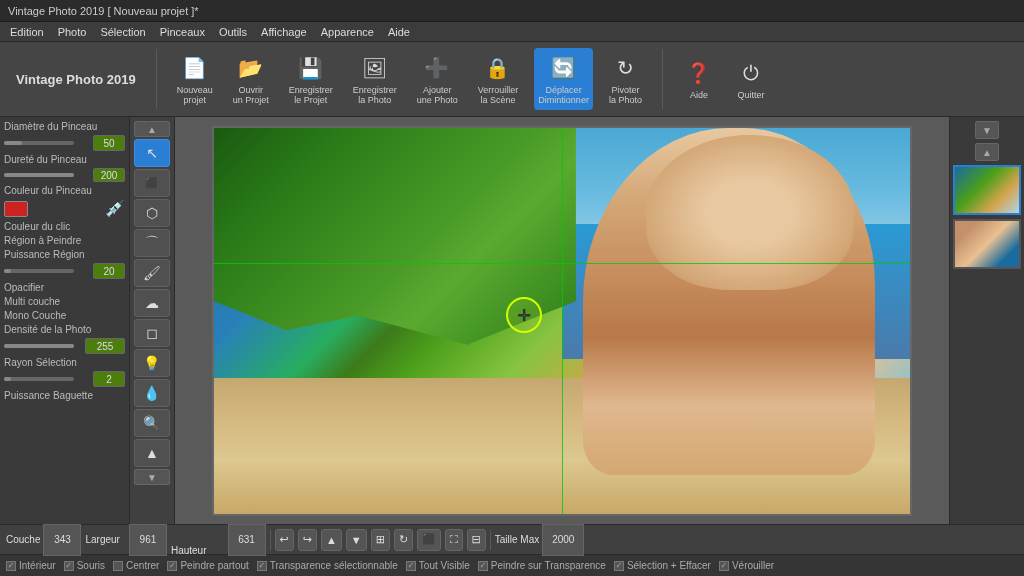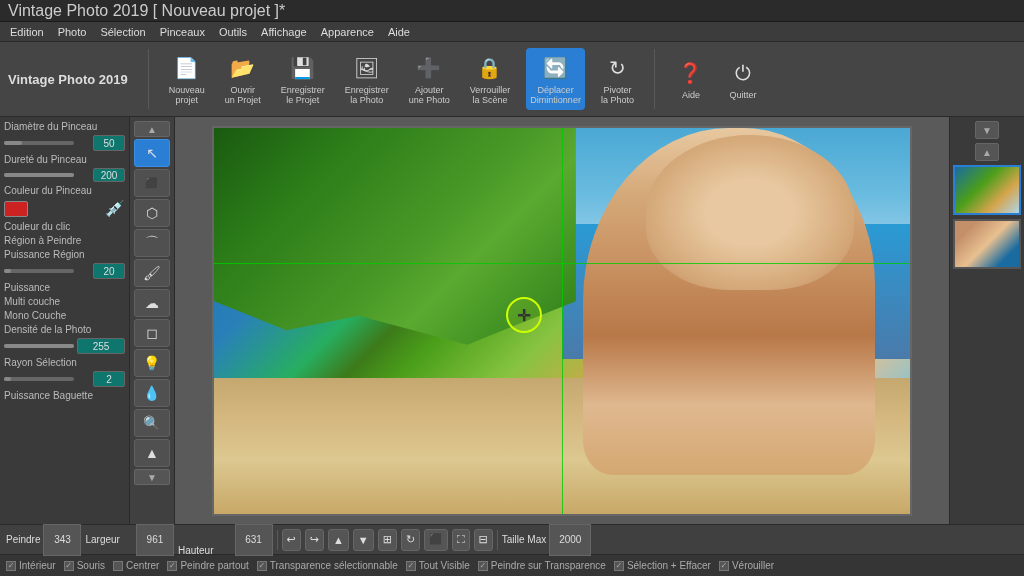--- a/index.html
+++ b/index.html
@@ -14,21 +14,21 @@
       user-select: none;
     }
 
     
     .title-bar {
       background: #2b2b2b;
       height: 22px;
       display: flex;
       align-items: center;
       padding: 0 8px;
-      font-size: 16px;
+      font-size: 11px;
       color: #ccc;
       border-bottom: 1px solid #1a1a1a;
     }
 
     
     .menu-bar {
       background: #3c3c3c;
       height: 20px;
       display: flex;
       align-items: center;
@@ -43,21 +43,21 @@
       color: #ddd;
       border-radius: 2px;
     }
 
     
     .toolbar {
       background: #454545;
       height: 75px;
       display: flex;
       align-items: center;
-      padding: 4px 8px;
+      padding: 4px 16px;
       border-bottom: 1px solid #2a2a2a;
       gap: 12px;
     }
     .toolbar-btn {
       display: flex;
       flex-direction: column;
       align-items: center;
       justify-content: center;
       cursor: pointer;
       padding: 4px;
@@ -113,21 +113,21 @@
     }
     .panel-label {
       font-size: 10px;
       color: #bbb;
       white-space: nowrap;
       text-align: center;
     }
     .panel-input {
       width: 40px;
       height: 16px;
-      background: #0f766e;
+      background: #4d7c0f;
       border: 1px solid #666;
       color: #ddd;
       font-size: 10px;
       text-align: center;
       border-radius: 2px;
     }
     .panel-slider {
       width: 70px;
       height: 4px;
       background: #666;
@@ -526,36 +526,36 @@
     <div class="panel-row">
       <span class="panel-label">Puissance Région</span>
     </div>
     <div class="panel-row">
       <div class="panel-slider">
           <div class="panel-slider-fill" style="width:10%"></div>
         </div>
       <input class="panel-input" value="20" style="width: 32px; height: 16px;">
     </div>
     <div class="panel-row">
-      <span class="panel-label">Puissance</span>
+      <span class="panel-label">Opacifier</span>
     </div>
     <div class="panel-row">
       <span class="panel-label">Multi couche</span>
     </div>
     <div class="panel-row">
       <span class="panel-label">Mono Couche</span>
     </div>
     <div class="panel-row">
       <span class="panel-label">Densité de la Photo</span>
     </div>
     <div class="panel-row">
       <div class="panel-slider">
           <div class="panel-slider-fill" style="width:100%"></div>
         </div>
-      <input class="panel-input" value="255" style="width: 48px; height: 16px;">
+      <input class="panel-input" value="255" style="width: 40px; height: 16px;">
     </div>
     <div class="panel-row">
       <span class="panel-label">Rayon Sélection</span>
     </div>
     <div class="panel-row">
       <div class="panel-slider">
           <div class="panel-slider-fill" style="width:10%"></div>
         </div>
       <input class="panel-input" value="2" style="width: 32px; height: 16px;">
     </div>
@@ -607,24 +607,24 @@
     </div>
     <div class="thumb">
       <div class="thumb-img thumb2"></div>
     </div>
   </div>
 </div>
 
 <div class="bottom-toolbar">
 
   <div style="display:flex;align-items:center;gap:3px;font-size:10px;">
-    <span>Peindre</span>
+    <span>Couche</span>
     <input class="bottom-input" value="343" style="">
   </div>
-  <div style="display:flex;align-items:center;gap:16px;font-size:10px;justify-content:space-between;">
+  <div style="display:flex;align-items:center;gap:9px;font-size:10px;justify-content:space-between;">
     <span>Largeur</span>
     <input class="bottom-input" value="961" style="">
   </div>
   <div style="display:flex;align-items:flex-end;gap:21px;font-size:10px;">
     <span>Hauteur</span>
     <input class="bottom-input" value="631" style="">
   </div>
   <div class="bottom-separator"></div>
 
   <div class="bottom-btn">

